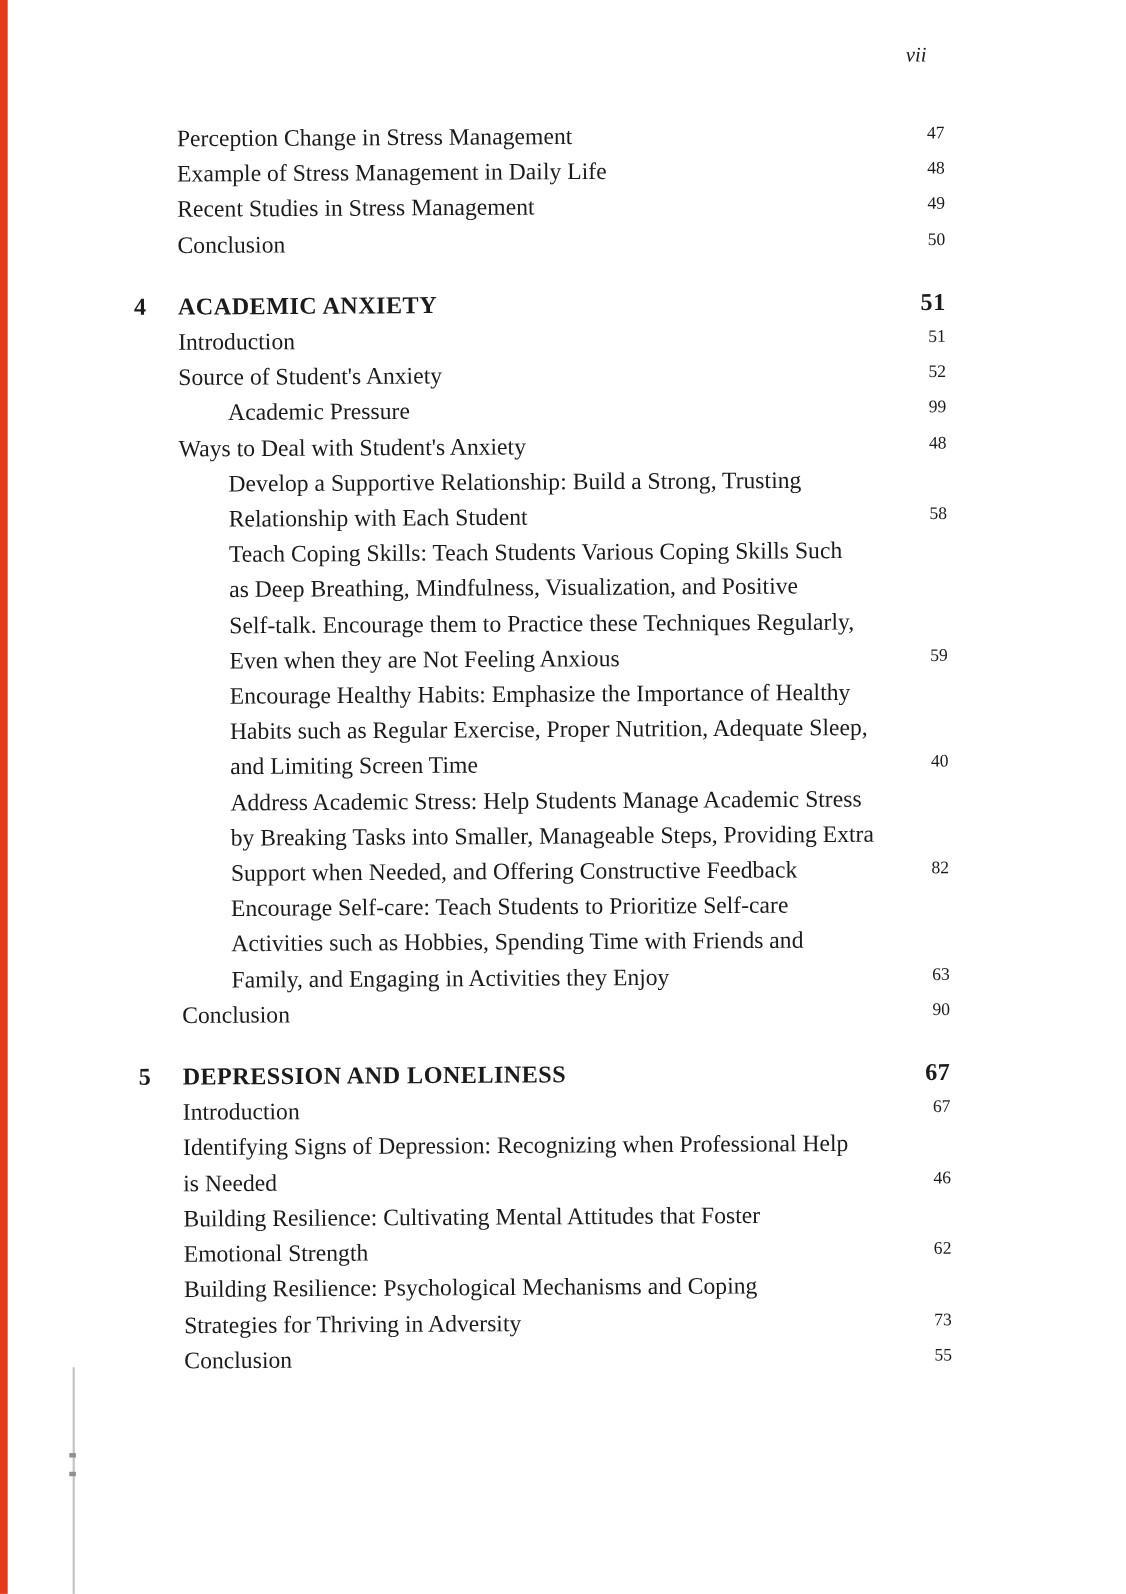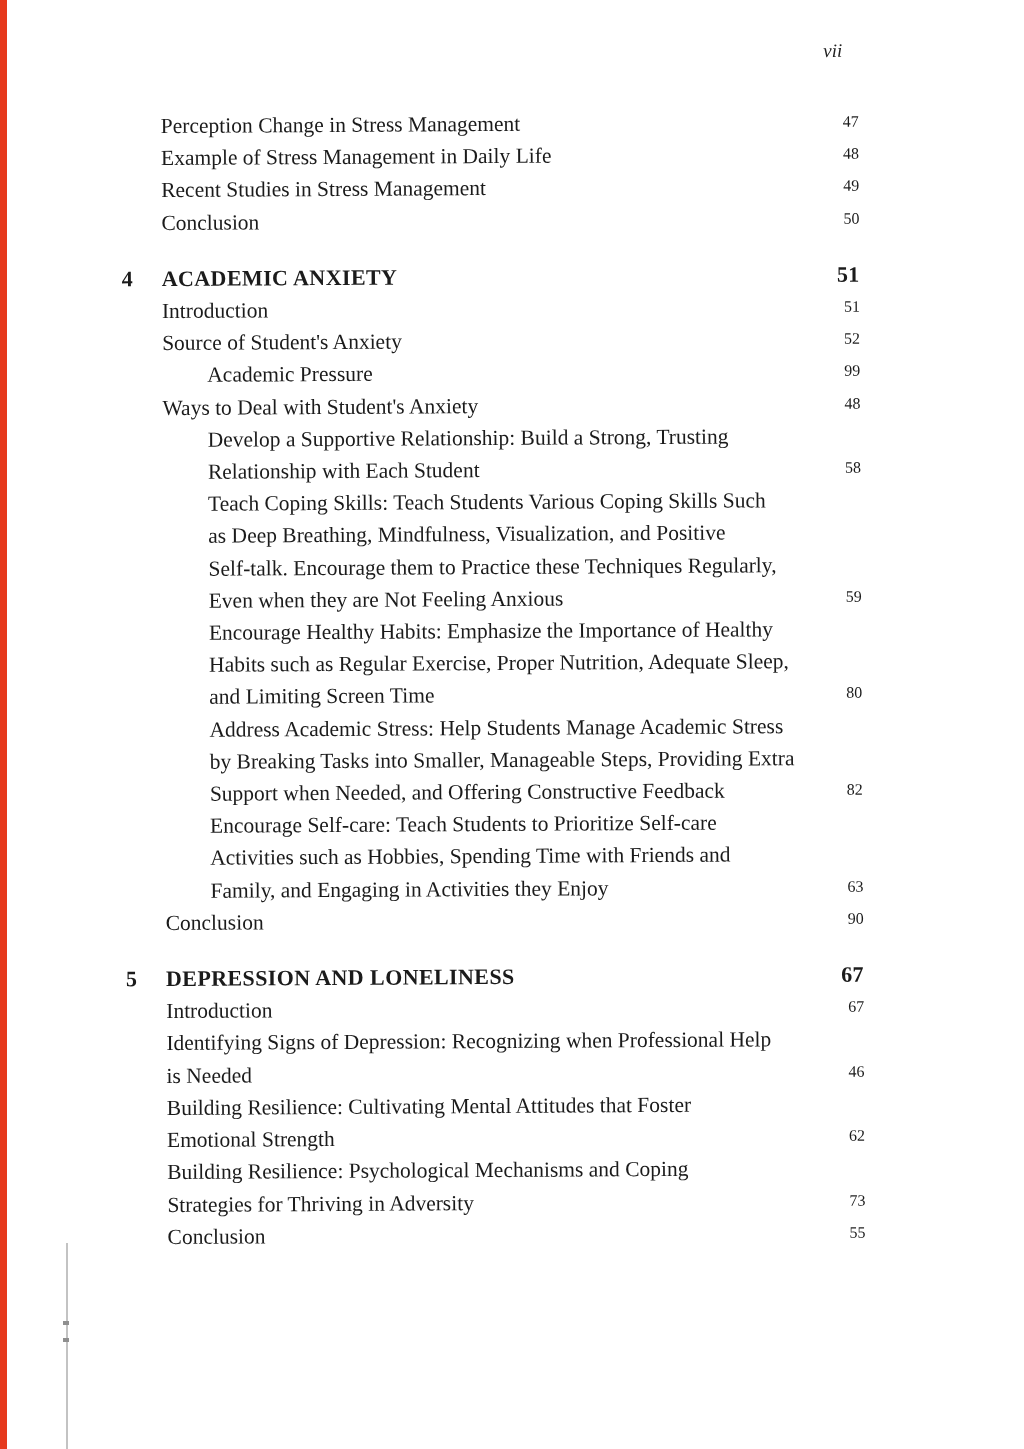--- a/index.html
+++ b/index.html
@@ -116,21 +116,21 @@
       <div class="r l2"><span class="t">Academic Pressure</span><span class="p">99</span></div>
       <div class="r l1"><span class="t">Ways to Deal with Student's Anxiety</span><span class="p">48</span></div>
       <div class="r l2"><span class="t">Develop a Supportive Relationship: Build a Strong, Trusting</span><span class="p"></span></div>
       <div class="r l2"><span class="t">Relationship with Each Student</span><span class="p">58</span></div>
       <div class="r l2"><span class="t">Teach Coping Skills: Teach Students Various Coping Skills Such</span><span class="p"></span></div>
       <div class="r l2"><span class="t">as Deep Breathing, Mindfulness, Visualization, and Positive</span><span class="p"></span></div>
       <div class="r l2"><span class="t">Self-talk. Encourage them to Practice these Techniques Regularly,</span><span class="p"></span></div>
       <div class="r l2"><span class="t">Even when they are Not Feeling Anxious</span><span class="p">59</span></div>
       <div class="r l2"><span class="t">Encourage Healthy Habits: Emphasize the Importance of Healthy</span><span class="p"></span></div>
       <div class="r l2"><span class="t">Habits such as Regular Exercise, Proper Nutrition, Adequate Sleep,</span><span class="p"></span></div>
-      <div class="r l2"><span class="t">and Limiting Screen Time</span><span class="p">80</span></div>
+      <div class="r l2"><span class="t">and Limiting Screen Time</span><span class="p">40</span></div>
       <div class="r l2"><span class="t">Address Academic Stress: Help Students Manage Academic Stress</span><span class="p"></span></div>
       <div class="r l2"><span class="t">by Breaking Tasks into Smaller, Manageable Steps, Providing Extra</span><span class="p"></span></div>
       <div class="r l2"><span class="t">Support when Needed, and Offering Constructive Feedback</span><span class="p">82</span></div>
       <div class="r l2"><span class="t">Encourage Self-care: Teach Students to Prioritize Self-care</span><span class="p"></span></div>
       <div class="r l2"><span class="t">Activities such as Hobbies, Spending Time with Friends and</span><span class="p"></span></div>
       <div class="r l2"><span class="t">Family, and Engaging in Activities they Enjoy</span><span class="p">63</span></div>
       <div class="r l1"><span class="t">Conclusion</span><span class="p">90</span></div>
 
       <div class="r ch"><span class="num">5</span><span class="t">DEPRESSION AND LONELINESS</span><span class="p">67</span></div>
       <div class="r l1"><span class="t">Introduction</span><span class="p">67</span></div>

